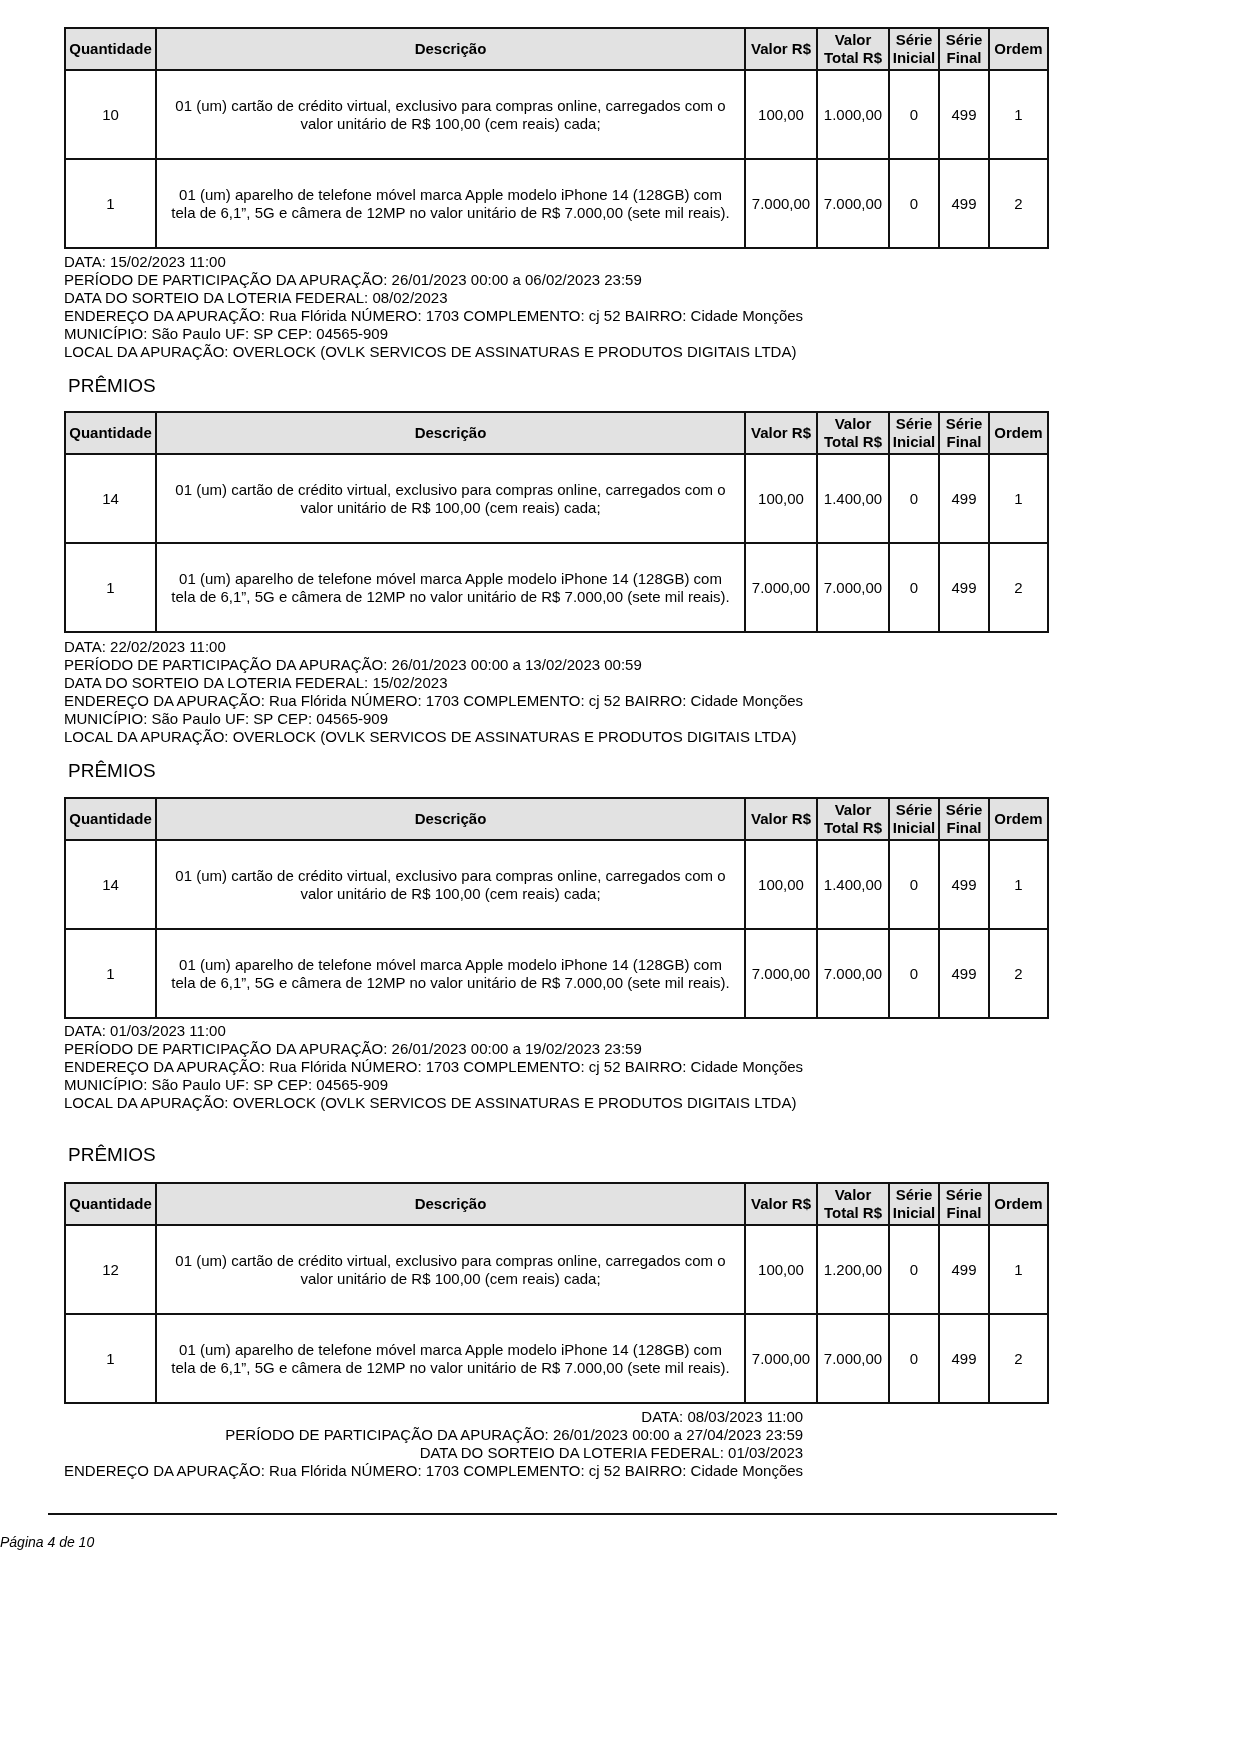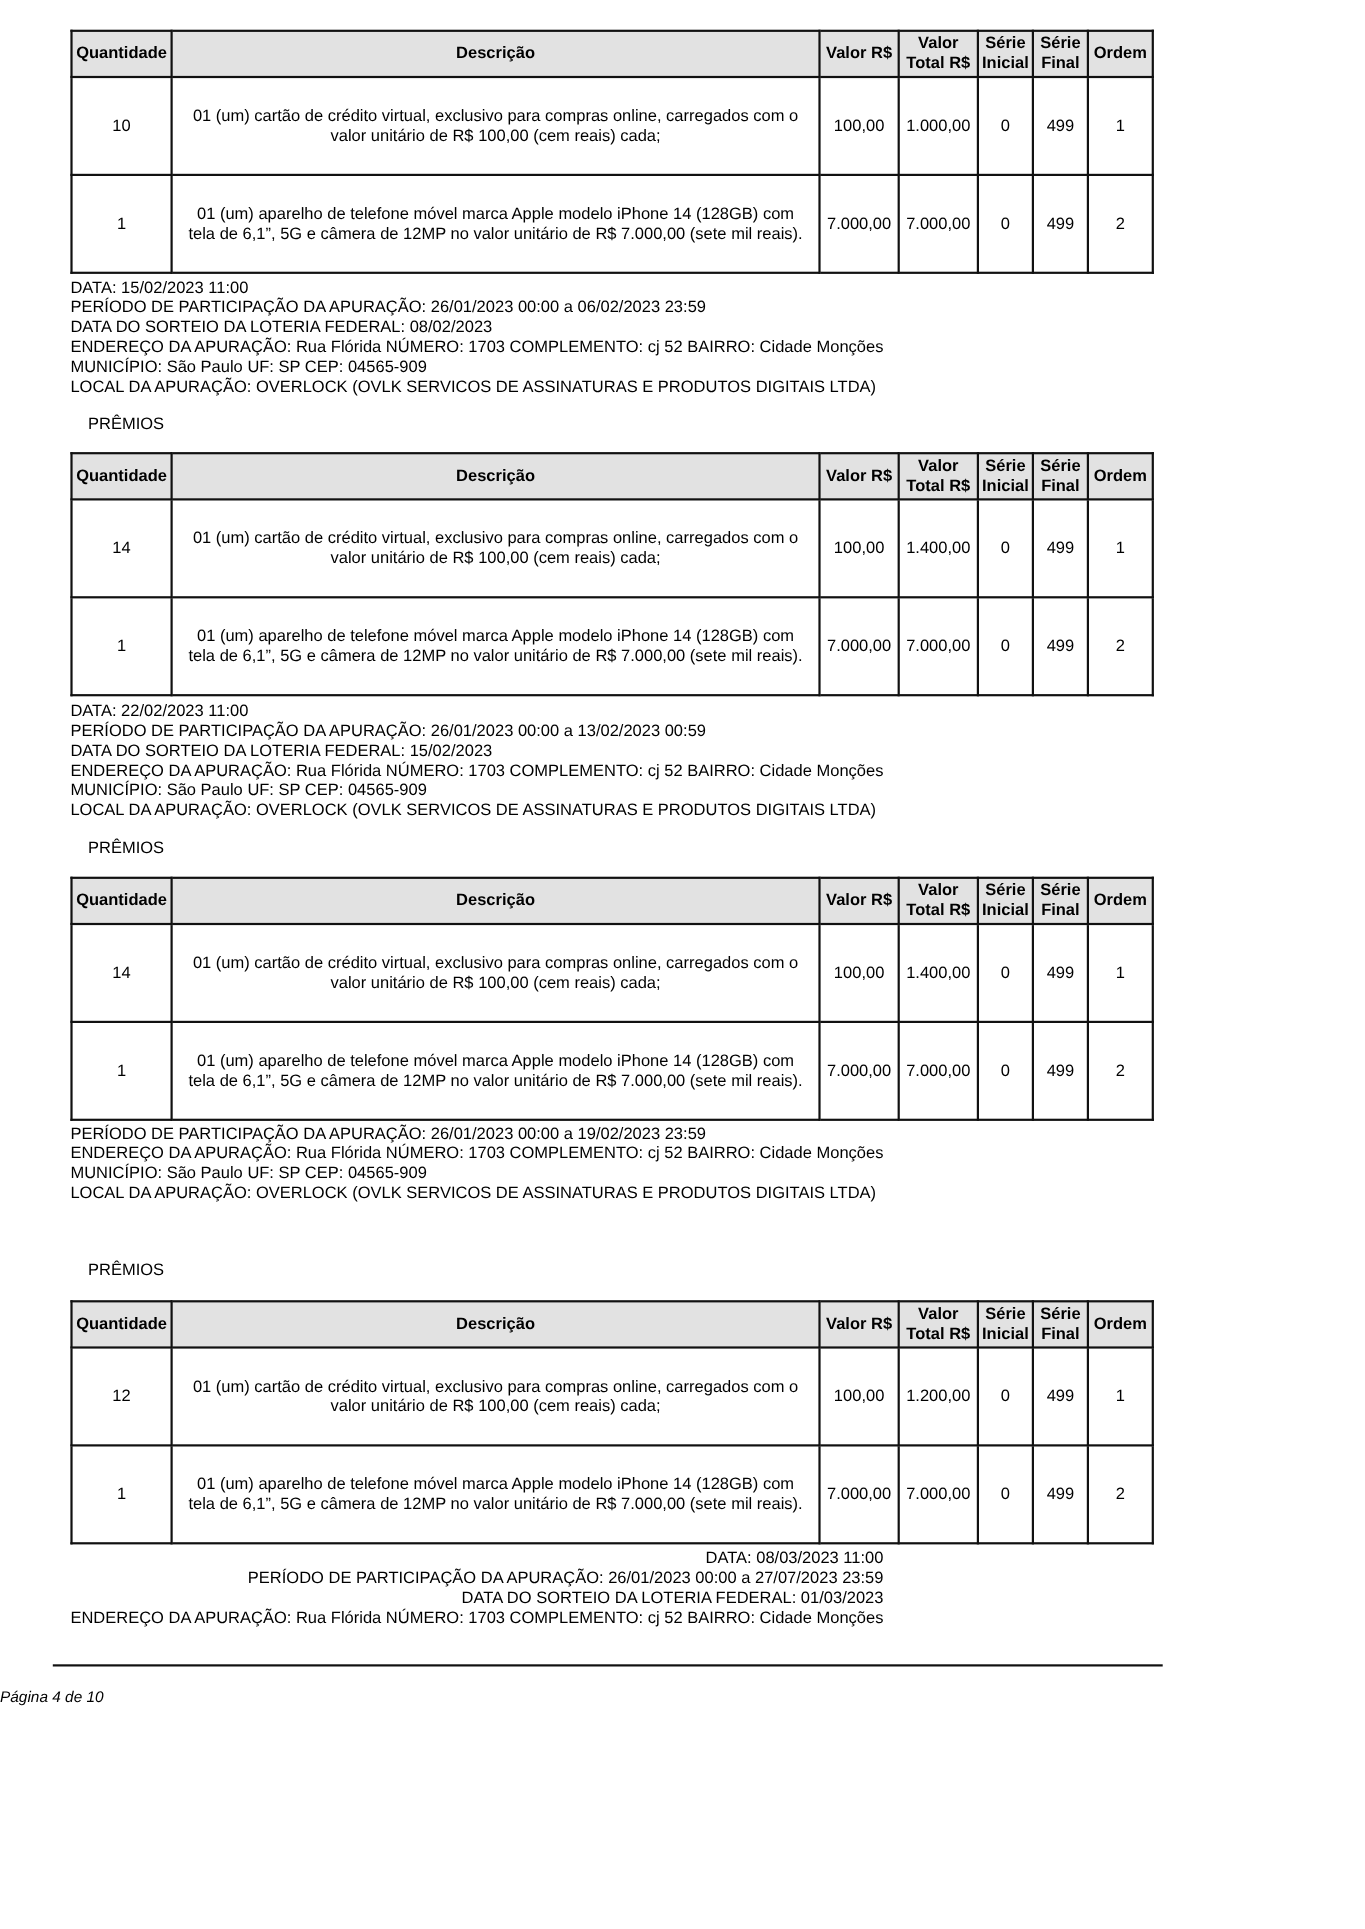--- a/index.html
+++ b/index.html
@@ -7,21 +7,21 @@
          font-family: "Liberation Sans", sans-serif; color: #000; }
   .prize-table { position: absolute; left: 64px; width: 983px; border-collapse: collapse;
                  table-layout: fixed; font-size: 15px; }
   .prize-table th, .prize-table td { border: 2px solid #111; text-align: center; vertical-align: middle;
                                       padding: 0 2px; line-height: 18px; }
   .prize-table th { background: #e2e2e2; font-weight: bold; height: 40px; font-size: 15px; }
   .prize-table td { height: 79px; }
   .prize-table td.desc { padding: 4px 6px; }
   .info { position: absolute; left: 64px; font-size: 15px; line-height: 18px; white-space: nowrap; }
   .info div { height: 18px; }
-  .premios { position: absolute; left: 80px; font-size: 15px; line-height: 18px; }
+  .premios { position: absolute; left: 68px; font-size: 19px; line-height: 18px; }
   .footer-line { position: absolute; left: 48px; width: 1009px; top: 1513px; height: 0;
                  border-top: 2px solid #111; }
   .page-number { position: absolute; top: 1534px; left: 0; width: 1105px; text-align: left;
                  font-size: 14px; font-style: italic; }
 </style>
 </head>
 <body>
 
 <div id="doc">
     <table class="prize-table" style="top: 27px;">
@@ -162,20 +162,21 @@
     <td class="desc"><span>01 (um) aparelho de telefone móvel marca Apple modelo iPhone 14 (128GB) com</span><br><span>tela de 6,1”, 5G e câmera de 12MP no valor unitário de R$ 7.000,00 (sete mil reais).</span></td>
     <td>7.000,00</td>
     <td>7.000,00</td>
     <td>0</td>
     <td>499</td>
     <td>2</td>
   </tr>
       </tbody>
   </table>
     <div class="info" style="top: 1022px;">
+      <div>DATA: 01/03/2023 11:00</div>
       <div>PERÍODO DE PARTICIPAÇÃO DA APURAÇÃO: 26/01/2023 00:00 a 19/02/2023 23:59</div>
       <div>ENDEREÇO DA APURAÇÃO: Rua Flórida NÚMERO: 1703 COMPLEMENTO: cj 52 BAIRRO: Cidade Monções</div>
       <div>MUNICÍPIO: São Paulo UF: SP CEP: 04565-909</div>
       <div>LOCAL DA APURAÇÃO: OVERLOCK (OVLK SERVICOS DE ASSINATURAS E PRODUTOS DIGITAIS LTDA)</div>
     </div>
     <div class="premios" style="top: 1146px;">PRÊMIOS</div>
     <table class="prize-table" style="top: 1182px;">
     <colgroup>
       <col style="width:91px">
         <col style="width:589px">
@@ -212,20 +213,20 @@
     <td>7.000,00</td>
     <td>7.000,00</td>
     <td>0</td>
     <td>499</td>
     <td>2</td>
   </tr>
       </tbody>
   </table>
     <div class="info" style="top: 1408px; text-align: right;">
       <div>DATA: 08/03/2023 11:00</div>
-      <div>PERÍODO DE PARTICIPAÇÃO DA APURAÇÃO: 26/01/2023 00:00 a 27/07/2023 23:59</div>
+      <div>PERÍODO DE PARTICIPAÇÃO DA APURAÇÃO: 26/01/2023 00:00 a 27/04/2023 23:59</div>
       <div>DATA DO SORTEIO DA LOTERIA FEDERAL: 01/03/2023</div>
       <div>ENDEREÇO DA APURAÇÃO: Rua Flórida NÚMERO: 1703 COMPLEMENTO: cj 52 BAIRRO: Cidade Monções</div>
     </div>
   </div>
 
 <div class="footer-line"></div>
 <div class="page-number">Página 4 de 10</div>
 
 </body></html>

